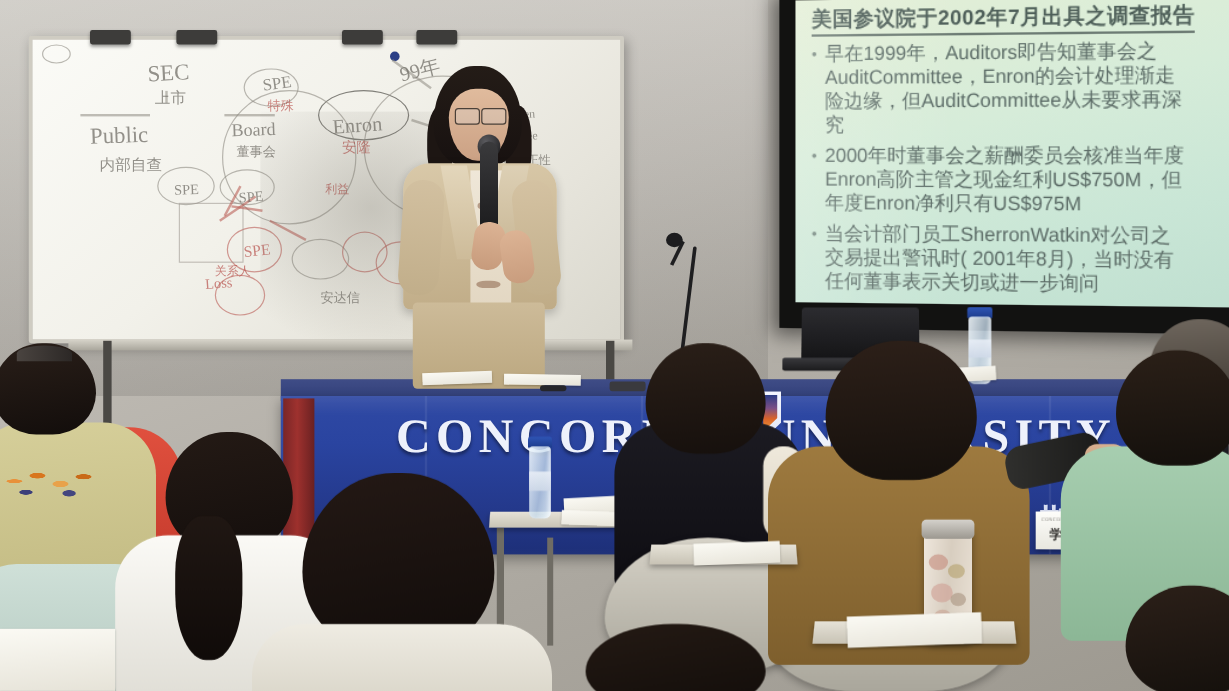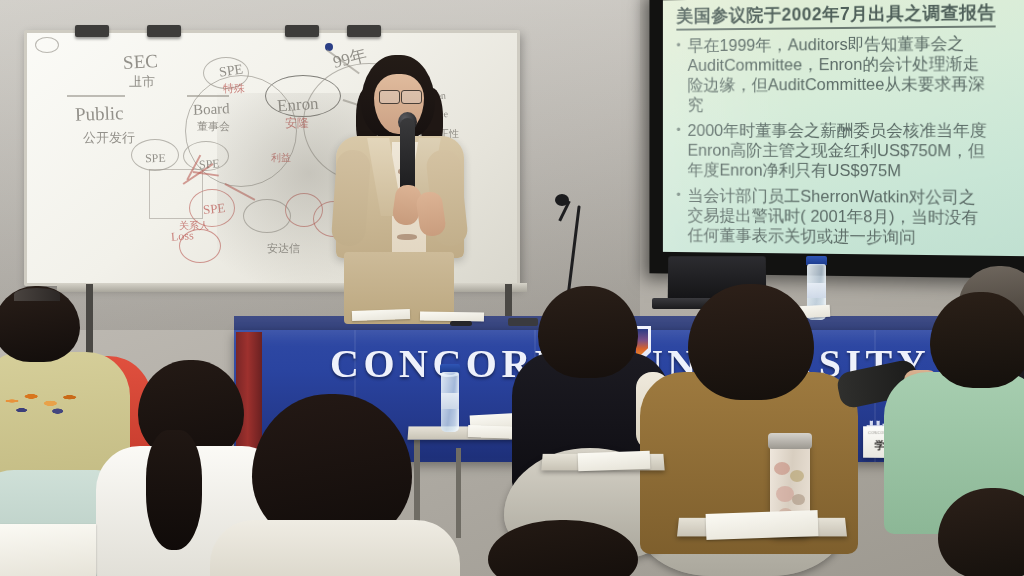--- a/index.html
+++ b/index.html
@@ -202,21 +202,21 @@
     <div class="ln red" style="left:198px;top:150px;width:34px;transform:rotate(28deg);"></div>
     <div class="ln red" style="left:160px;top:146px;width:28px;transform:rotate(-62deg);"></div>
     <div class="ln" style="left:112px;top:42px;width:10px;transform:rotate(90deg);"></div>
     <div class="ln red" style="left:166px;top:138px;width:26px;transform:rotate(8deg);"></div>
     <div class="ln" style="left:316px;top:66px;width:28px;transform:rotate(18deg);"></div>
 
     <div id="wb-ink">
         <span class="ink" style="left: 96px; top: 18px; font-size: 19px; transform: rotate(-3deg);">SEC</span>
         <span class="ink" style="left: 102px; top: 40px; font-size: 13px; transform: rotate(0deg);">上市</span>
         <span class="ink" style="left: 48px; top: 70px; font-size: 19px; transform: rotate(-2deg);">Public</span>
-        <span class="ink" style="left: 56px; top: 96px; font-size: 13px; transform: rotate(0deg);">公开发行</span>
+        <span class="ink" style="left: 56px; top: 96px; font-size: 13px; transform: rotate(0deg);">内部自查</span>
         <span class="ink" style="left: 166px; top: 68px; font-size: 15px; transform: rotate(-2deg);">Board</span>
         <span class="ink" style="left: 170px; top: 86px; font-size: 11px; transform: rotate(0deg);">董事会</span>
         <span class="ink" style="left: 250px; top: 62px; font-size: 17px; transform: rotate(-4deg);">Enron</span>
         <span class="ink red" style="left: 258px; top: 82px; font-size: 12px; transform: rotate(0deg);">安隆</span>
         <span class="ink" style="left: 192px; top: 30px; font-size: 14px; transform: rotate(-8deg);">SPE</span>
         <span class="ink red" style="left: 196px; top: 48px; font-size: 11px; transform: rotate(0deg);">特殊</span>
         <span class="ink" style="left: 172px; top: 124px; font-size: 12px; transform: rotate(-4deg);">SPE</span>
         <span class="ink" style="left: 118px; top: 118px; font-size: 12px; transform: rotate(-2deg);">SPE</span>
         <span class="ink red" style="left: 176px; top: 168px; font-size: 13px; transform: rotate(-6deg);">SPE</span>
         <span class="ink red" style="left: 144px; top: 196px; font-size: 12px; transform: rotate(-4deg);">Loss</span>

